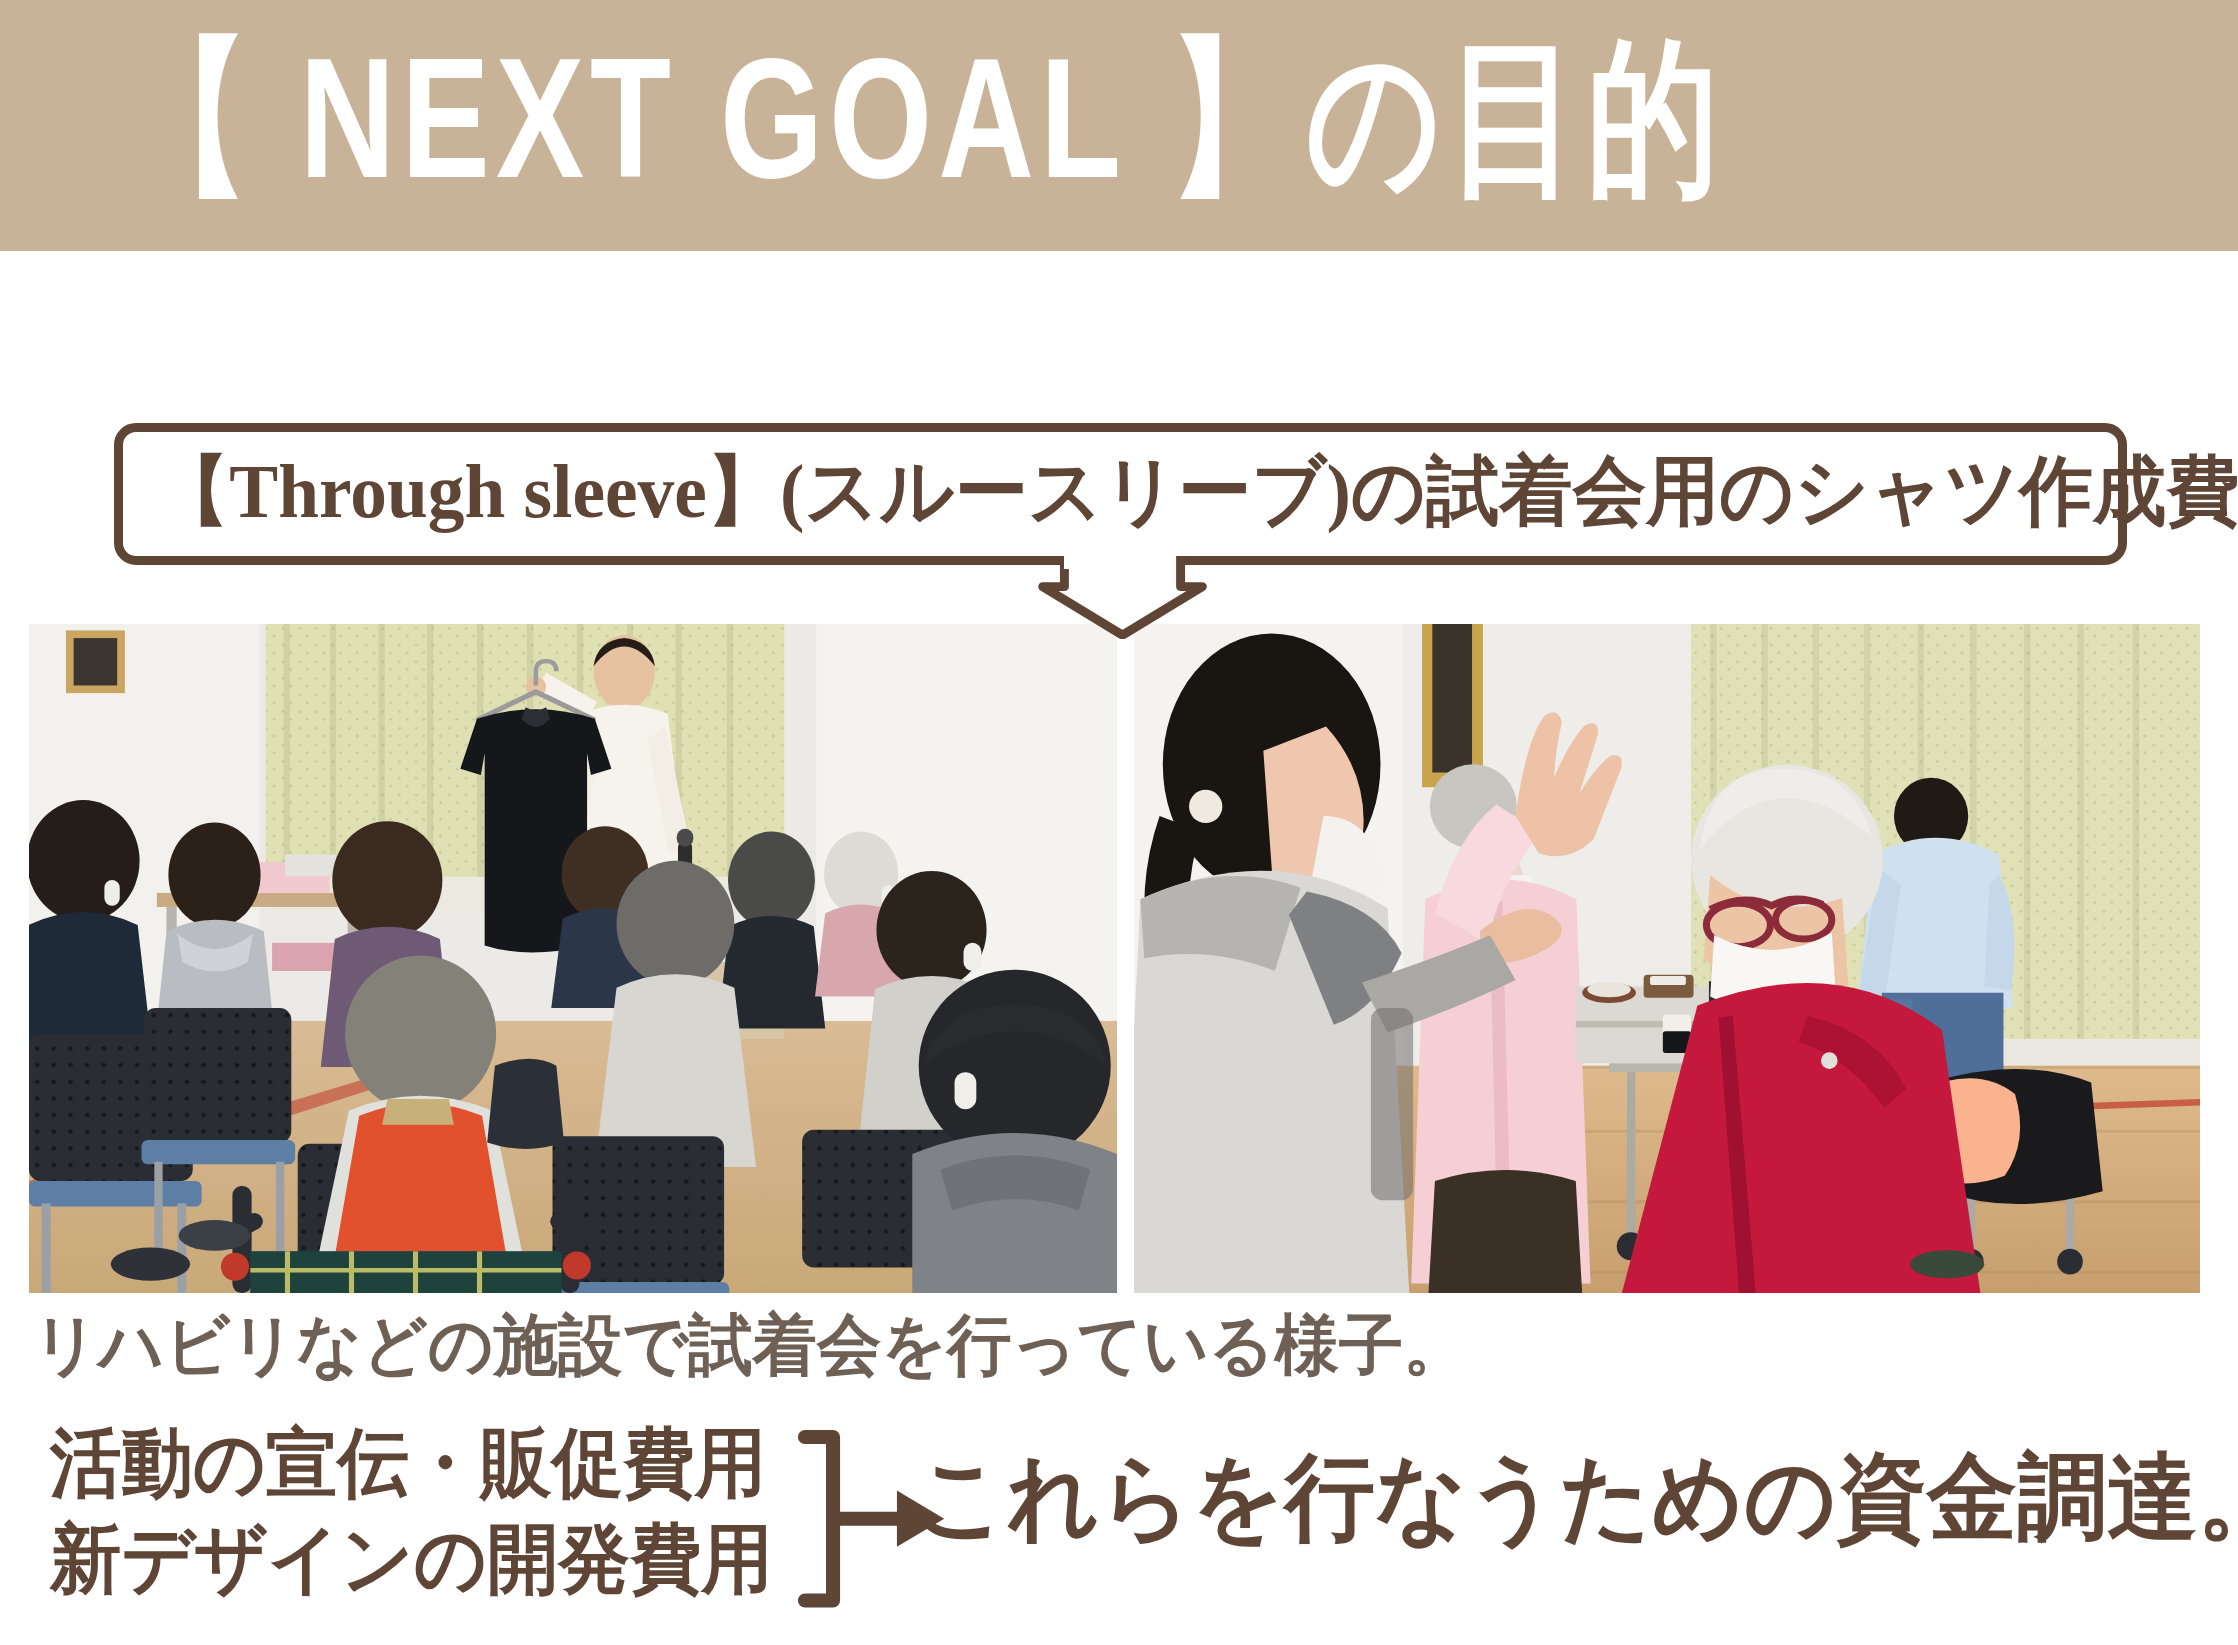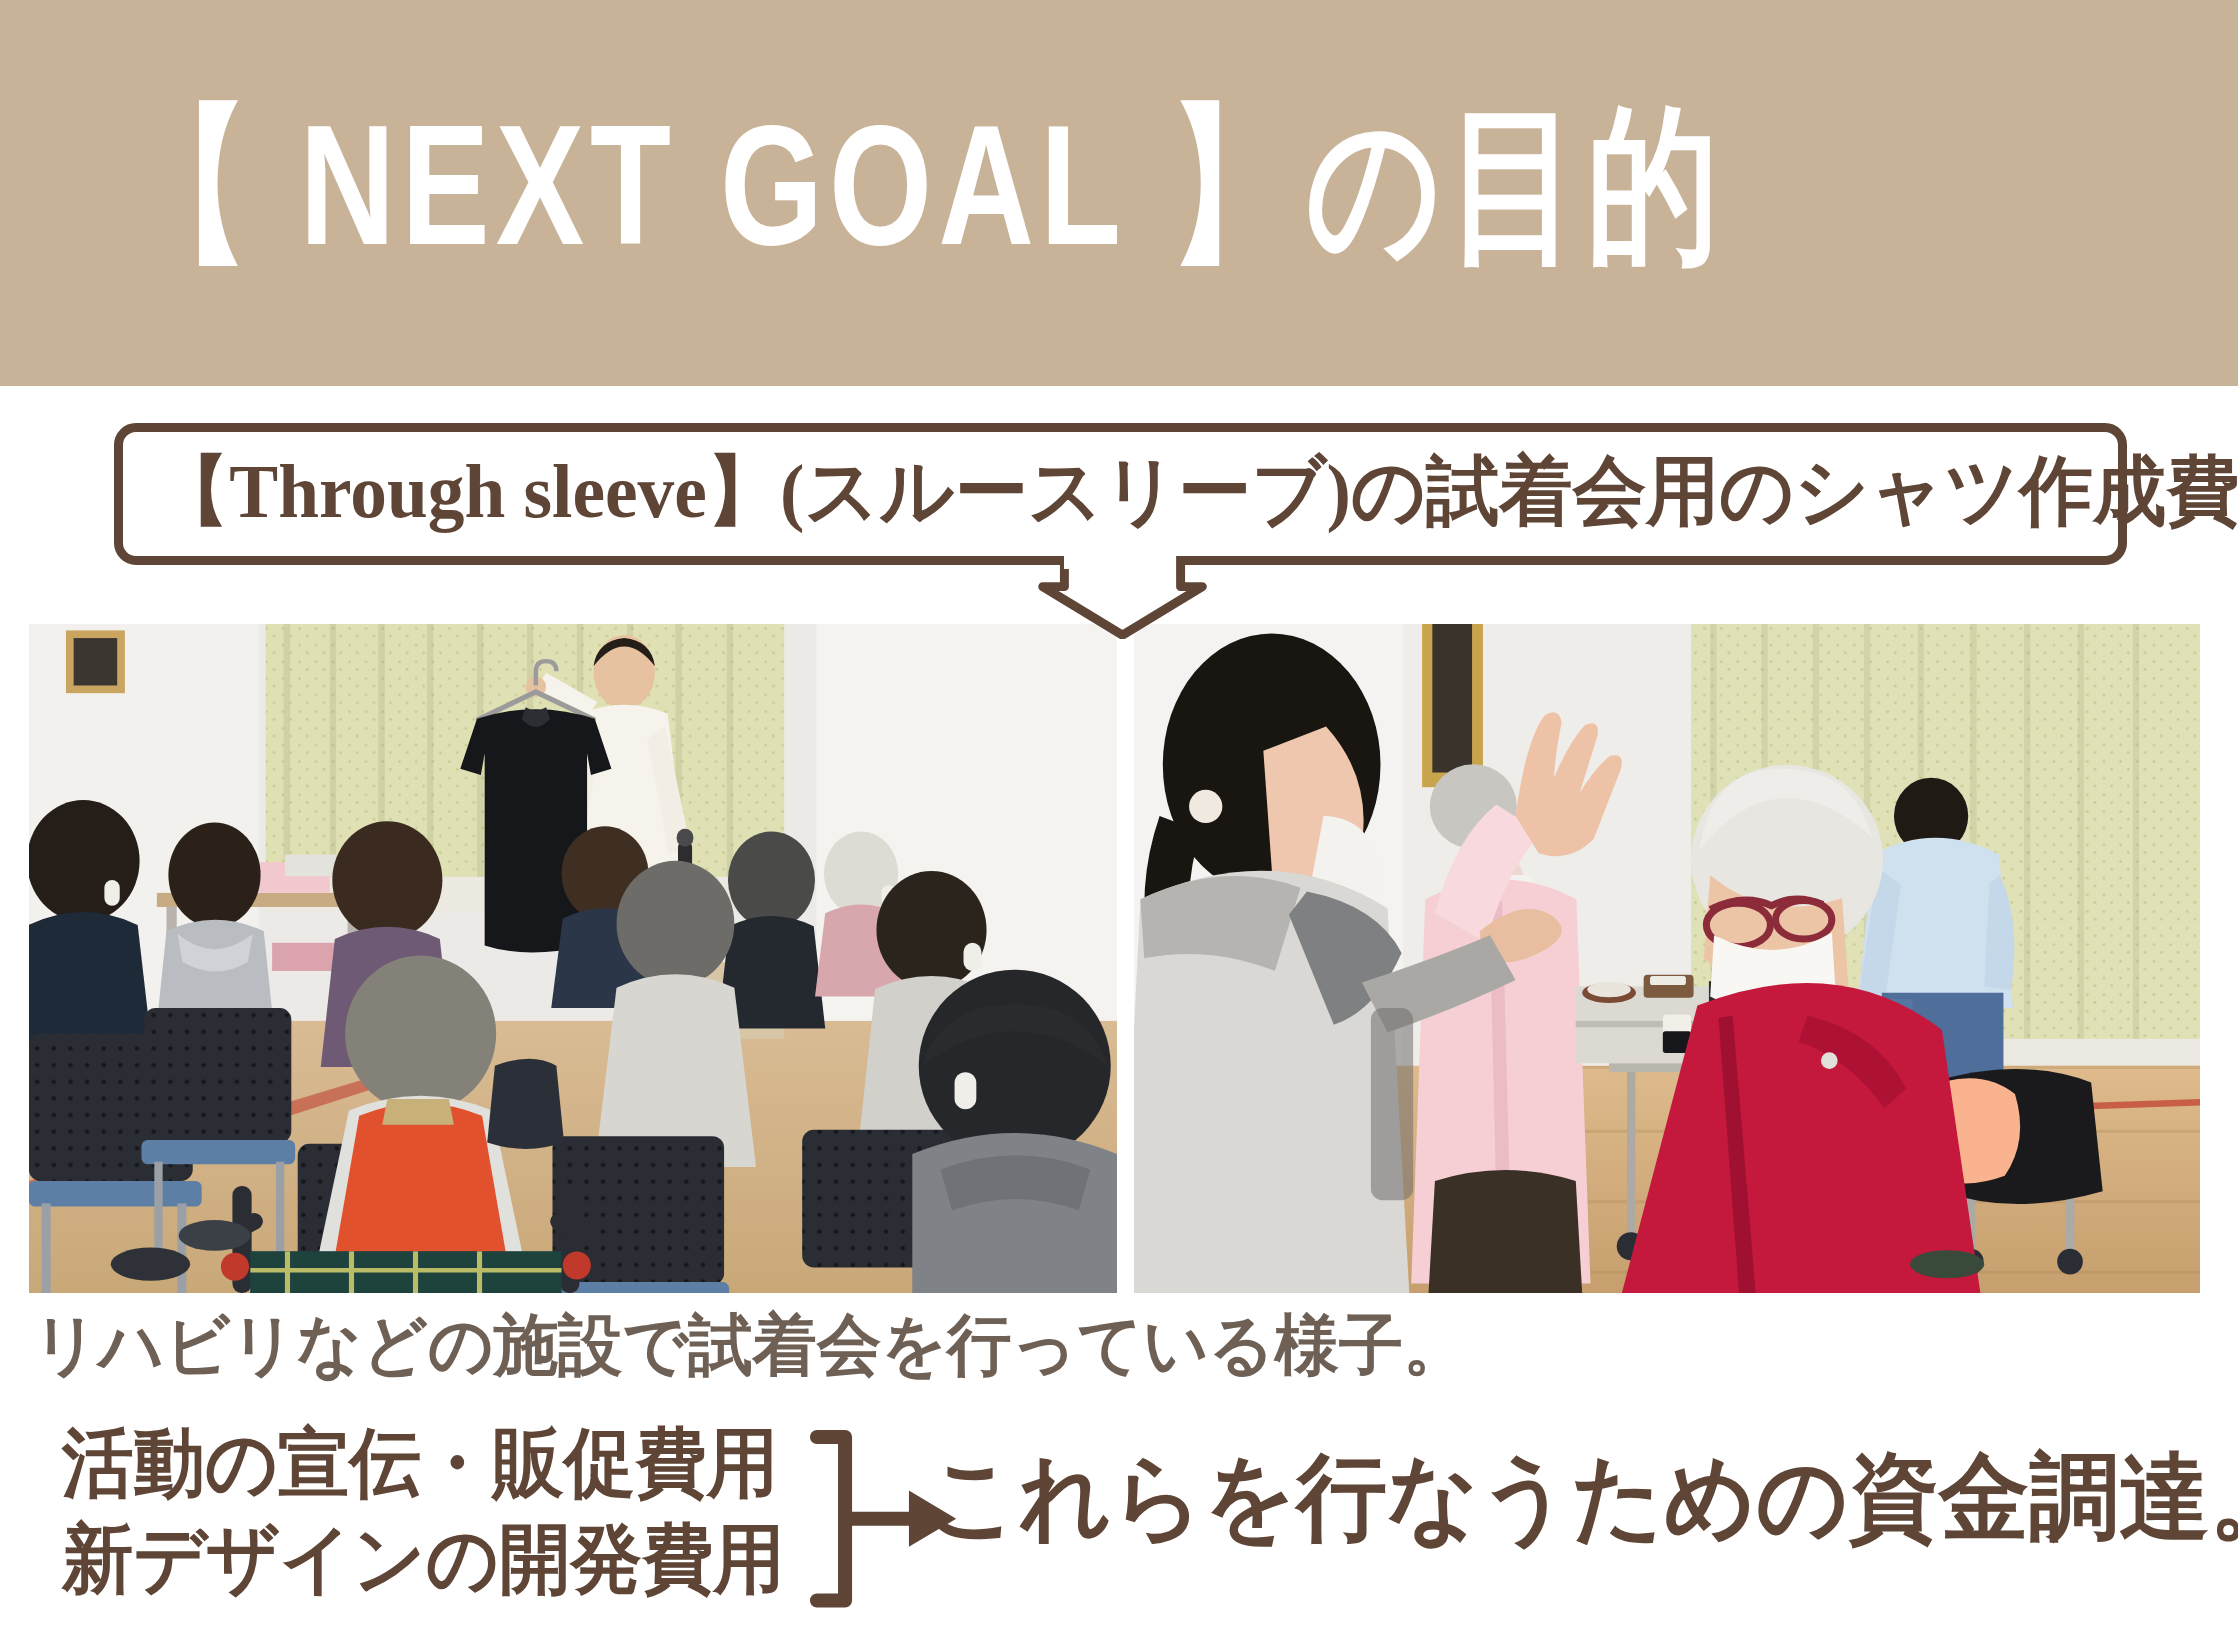--- a/index.html
+++ b/index.html
@@ -6,21 +6,21 @@
   body{
     width:2239px;height:1645px;
     background:#ffffff;
     font-family:"Liberation Sans", sans-serif;
     overflow:hidden;
     position:relative;
   }
 
   
   #header-banner{
-    position:absolute;left:0;top:0;width:2239px;height:386px;
+    position:absolute;left:0;top:0;width:2239px;height:251px;
     background:#c9b398;
     display:flex;align-items:center;
   }
   #header-title{
     color:#ffffff;
     font-family:"Liberation Sans", sans-serif;
     font-weight:bold;
     font-size:170px;
     line-height:1;
     letter-spacing:7.7px;
@@ -91,21 +91,21 @@
     font-weight:bold;
     font-size:67px;
     line-height:1;
     white-space:nowrap;
     transform:scaleX(0.96);
     transform-origin:left center;
   }
 
   
   #bottom-block{
-    position:absolute;left:12px;top:1415px;width:2006px;height:211px;padding-left:7px;
+    position:absolute;left:0;top:1415px;width:2006px;height:211px;padding-left:7px;
   }
   #cost-list{
     position:absolute;left:50px;top:0;width:755px;
   }
   .cost-line{
     color:#5e4536;
     font-family:"Liberation Sans", sans-serif;
     font-weight:bold;
     font-size:76px;
     line-height:96px;

